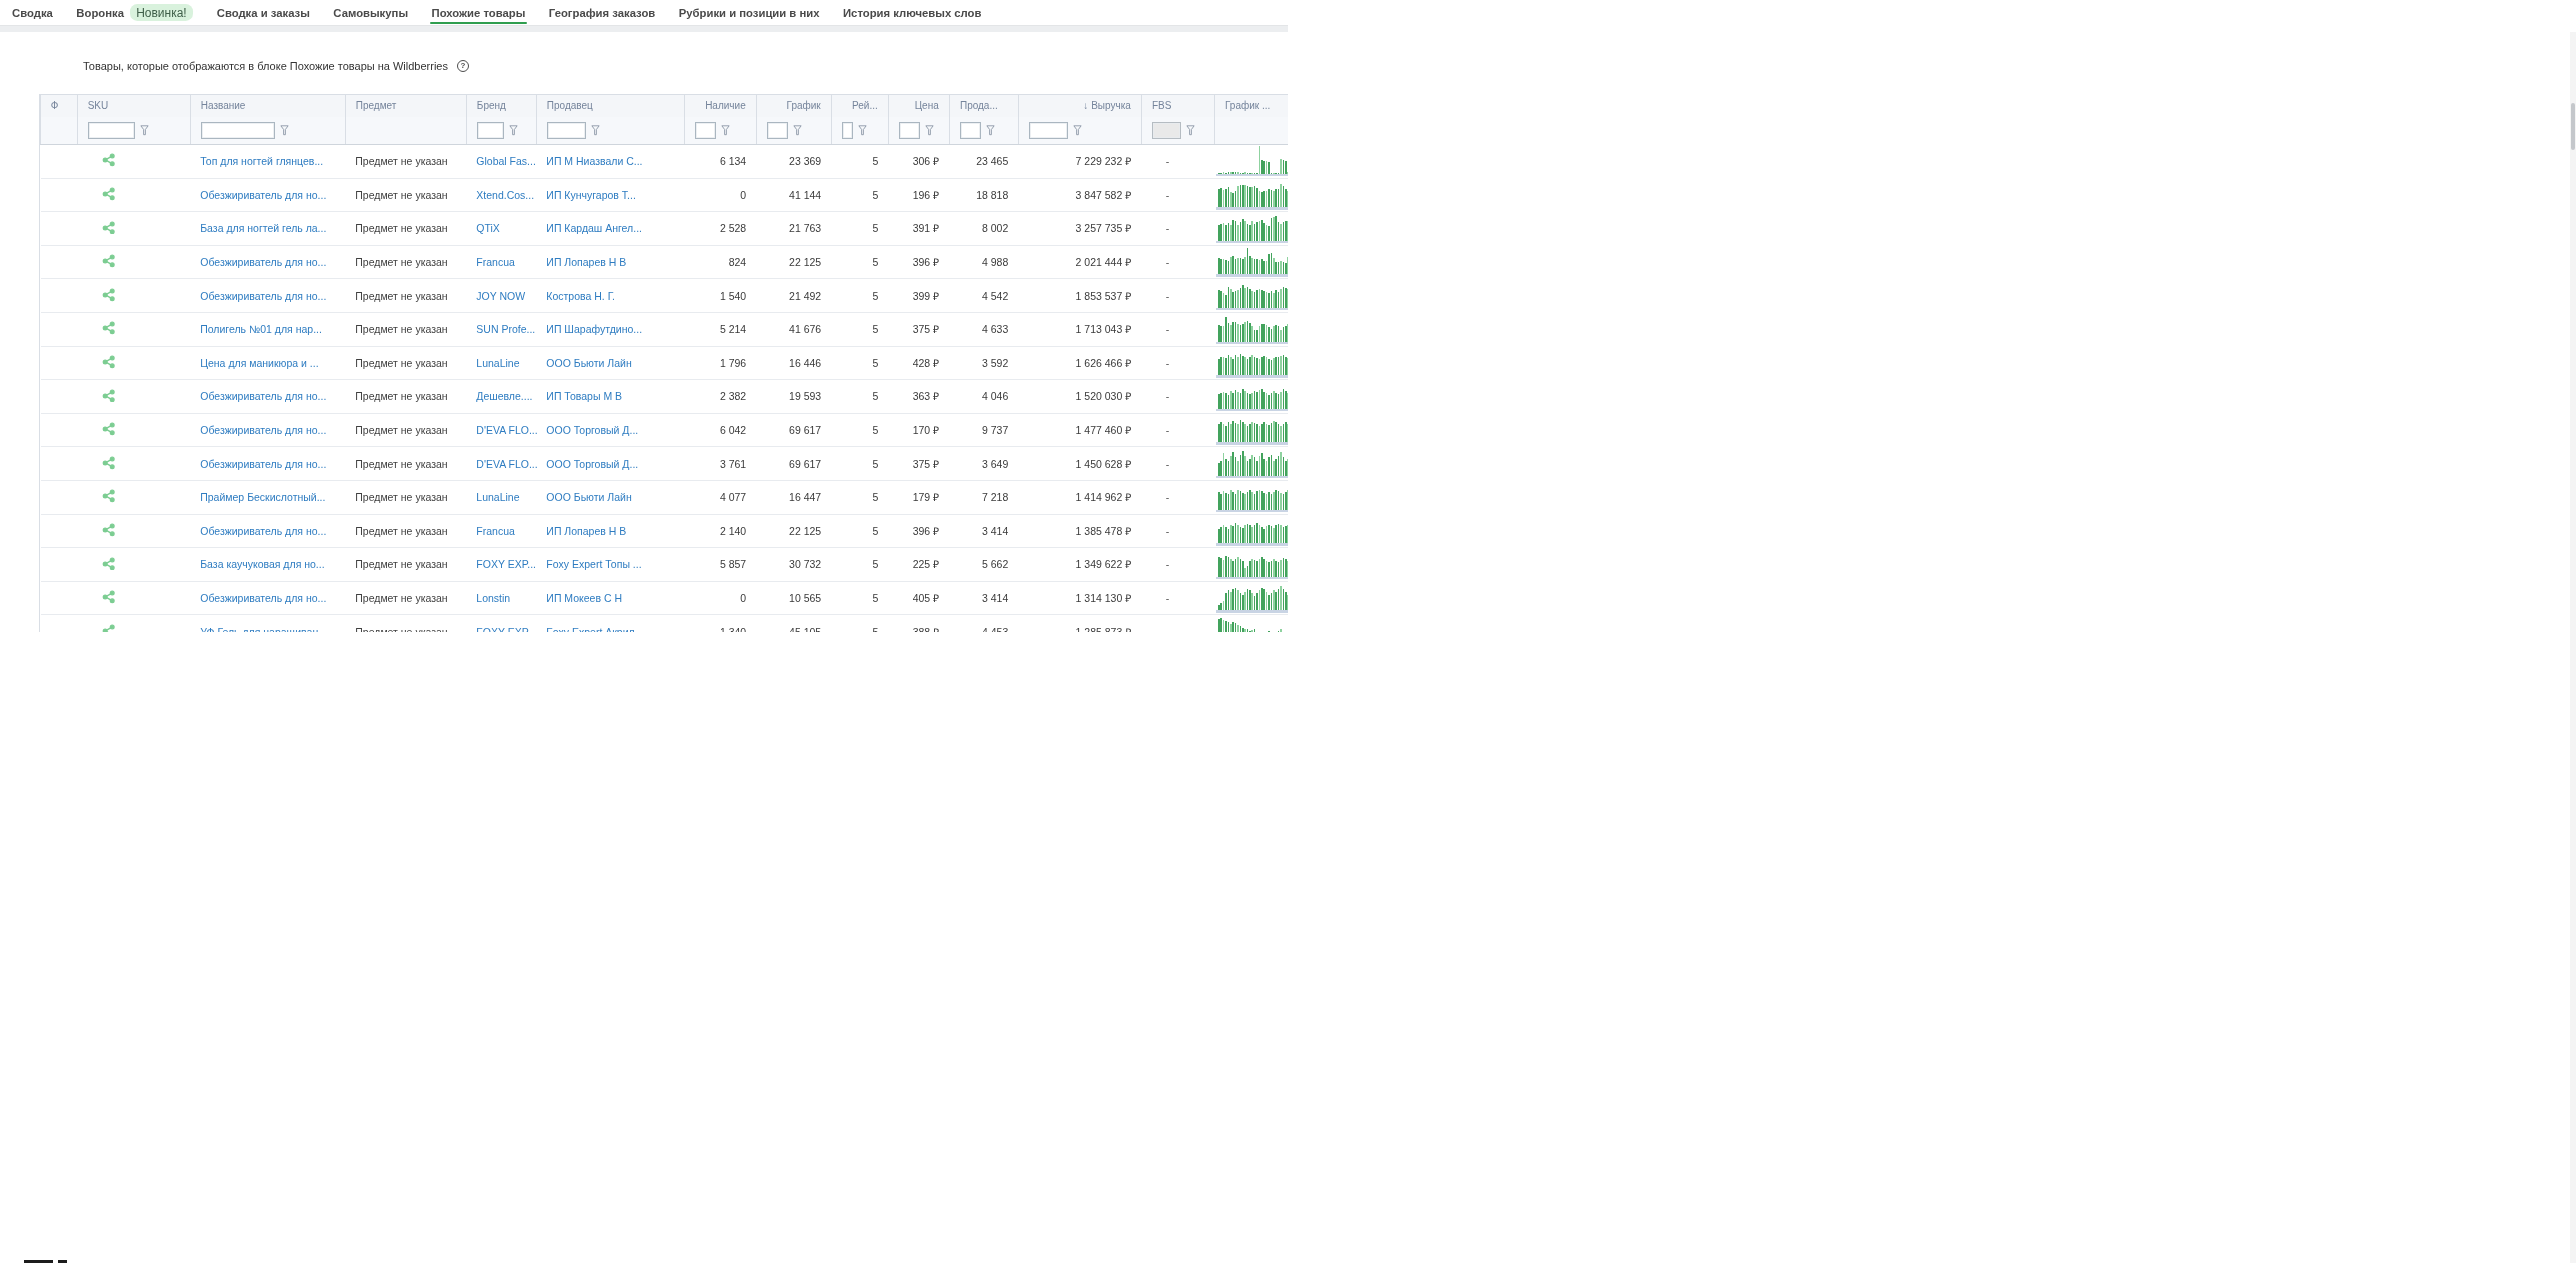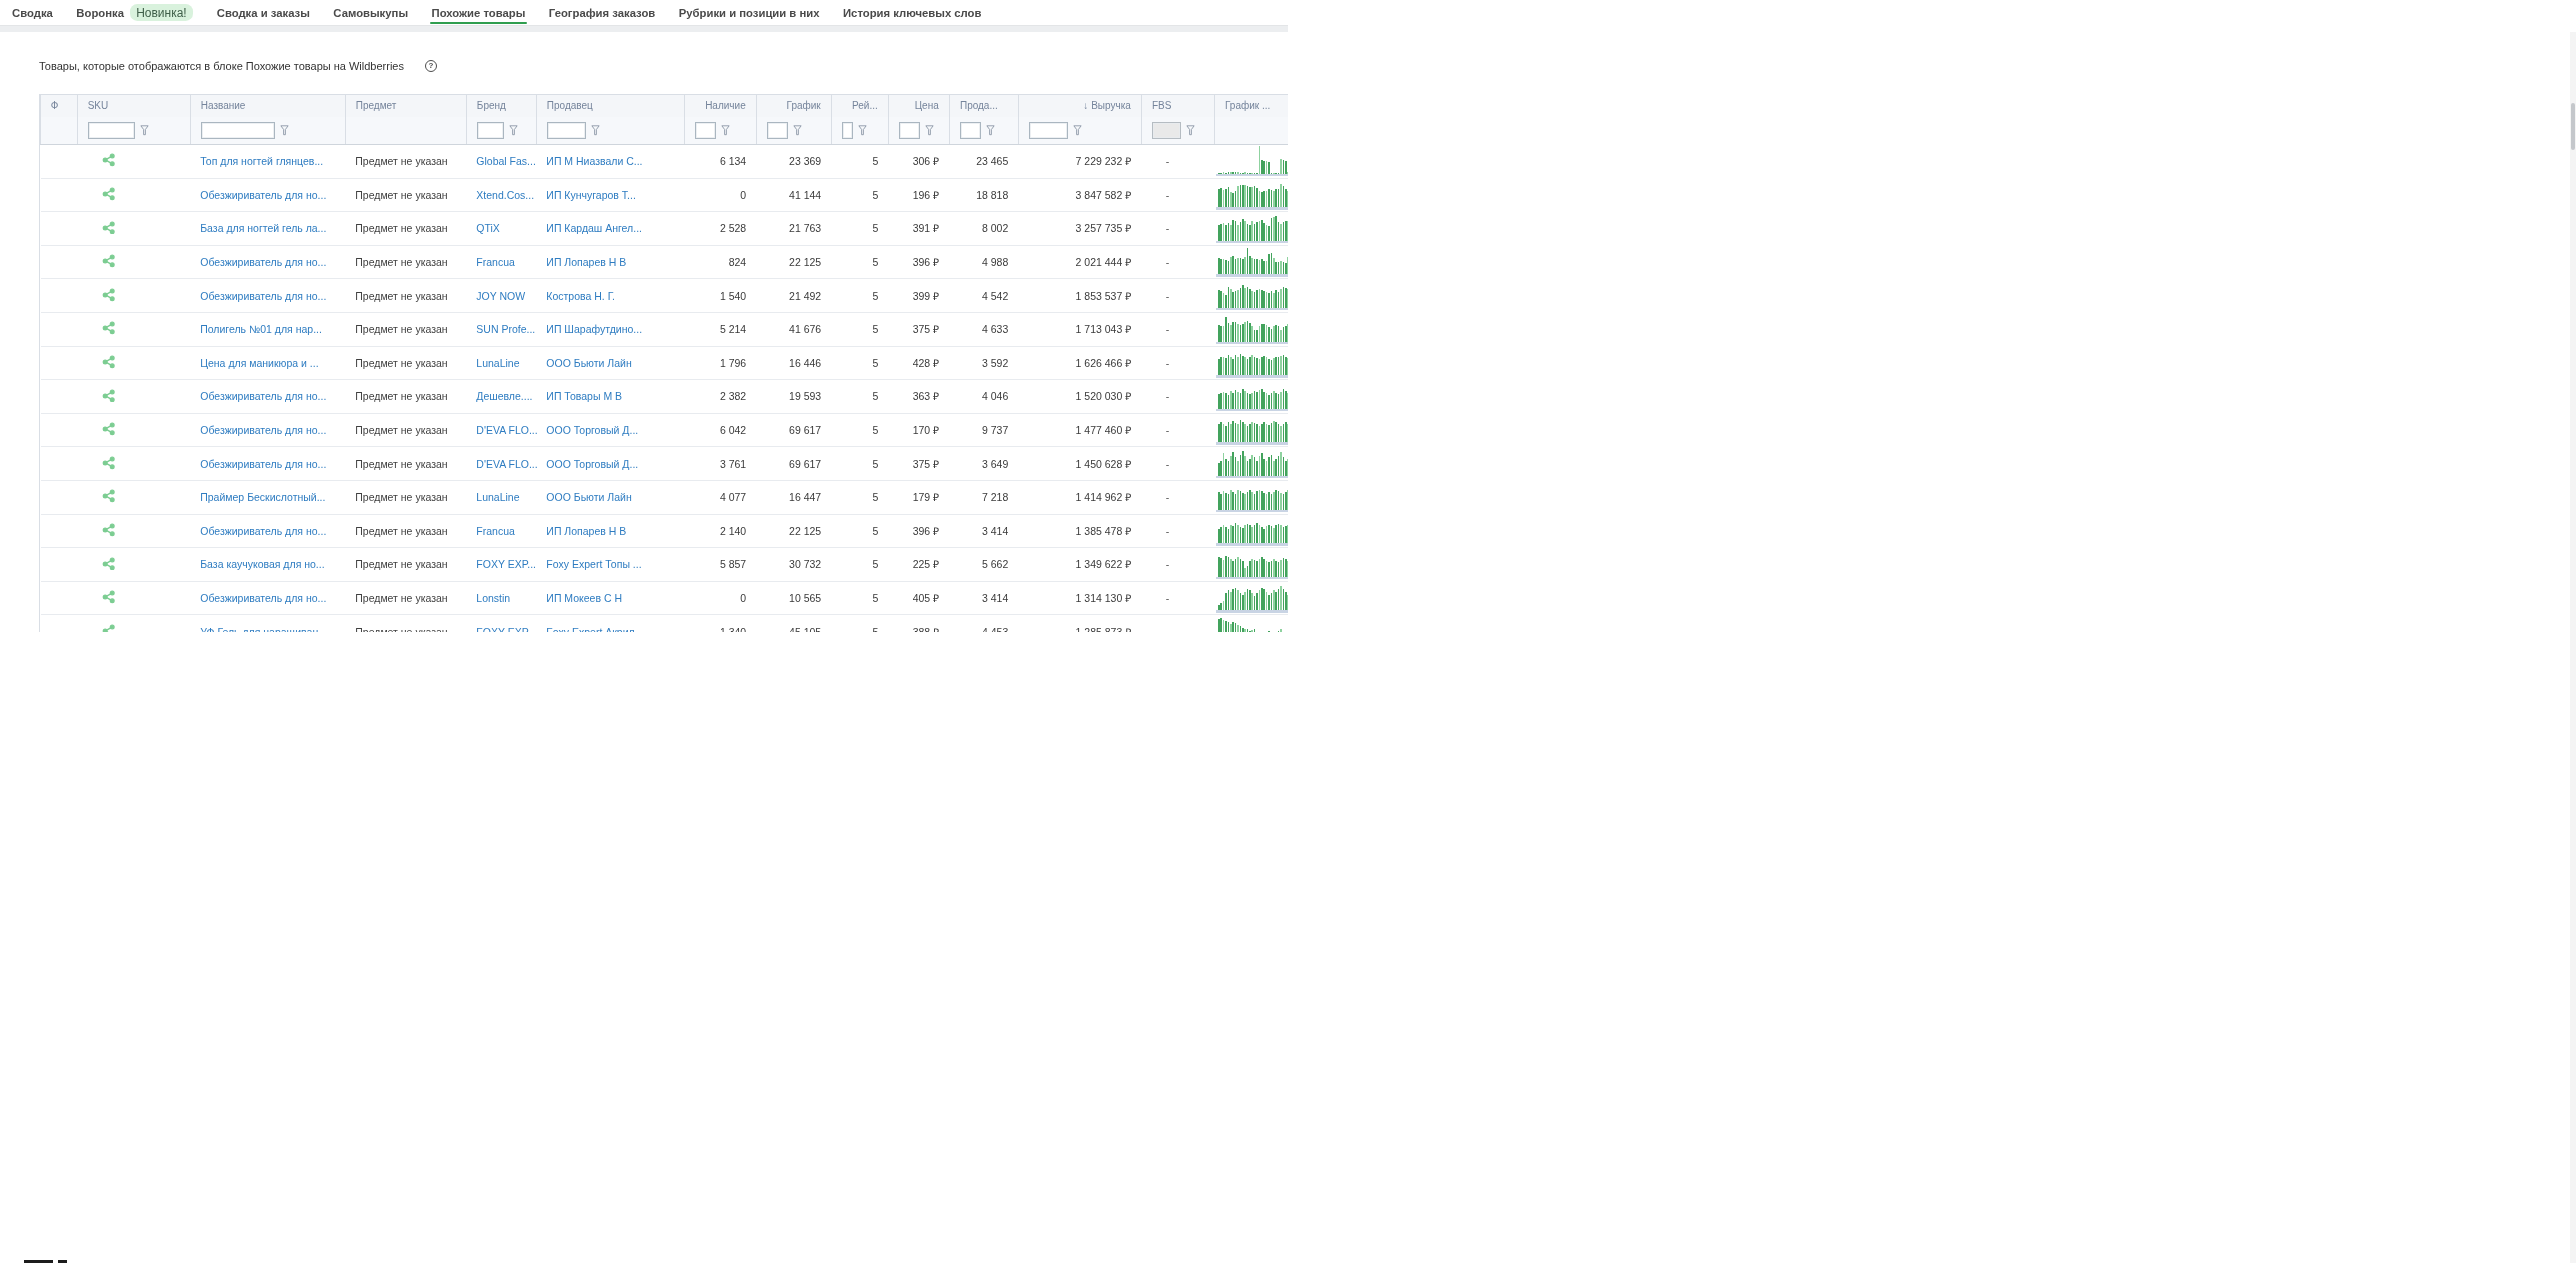--- a/index.html
+++ b/index.html
@@ -12,21 +12,21 @@
   .tab { position:relative; height:25px; display:flex; align-items:center; gap:5.7px;
     font-size:11.3px; font-weight:bold; color:#4a4a4a; cursor:pointer; }
   .tab.active::after { content:""; position:absolute; left:-1.6px; right:-1.6px; bottom:0.8px;
     height:2.4px; background:#2f9e4f; border-radius:1.6px; }
   .badge { background:#d9f2dd; color:#40604a; font-size:12px; font-weight:normal;
     padding:1.6px 6.5px; border-radius:7.3px; }
   .page-strip { height:7.3px; background:#eceef0; border-top:0.8px solid #e3e5e7; }
 
   
   .content { padding-left:39px; }
-  .subtitle-row { margin-top:27.5px; display:flex; align-items:flex-end; gap:21px; }
+  .subtitle-row { margin-top:27.5px; display:flex; align-items:flex-end; gap:9px;margin-left:44px; }
   .subtitle { font-size:11px; color:#333; }
   .help-icon { width:12px; height:12px; border:1.1px solid #4d4d4d; border-radius:50%;
     font-size:8px; font-weight:bold; color:#4d4d4d; display:flex; align-items:center;
     justify-content:center; cursor:pointer; }
 
   
   .table-wrap { margin-top:22px; border-left:0.8px solid #d9dee5; }
   table { border-collapse:collapse; table-layout:fixed; width:1256px; }
   thead tr.head-row { background:#f4f6f9; height:22.7px; }
   thead tr.head-row th { font-weight:normal; font-size:10px; color:#75849b; text-align:left;

